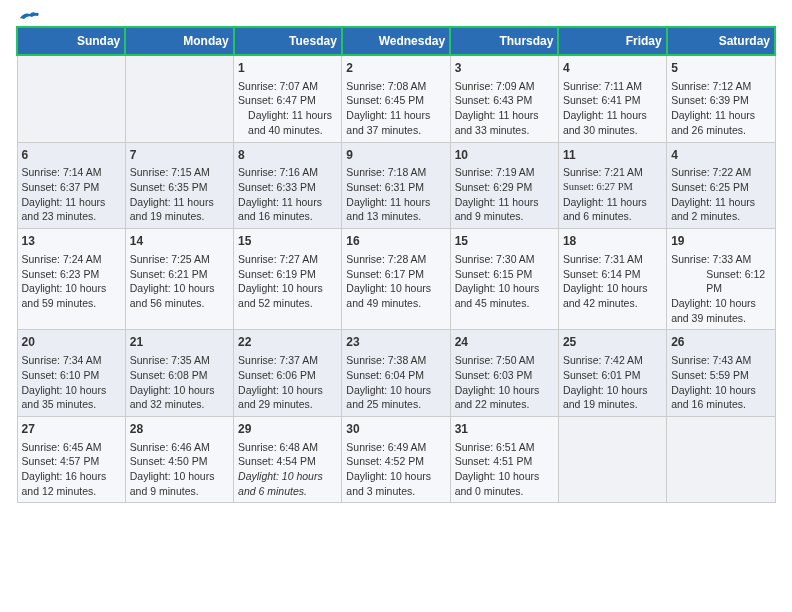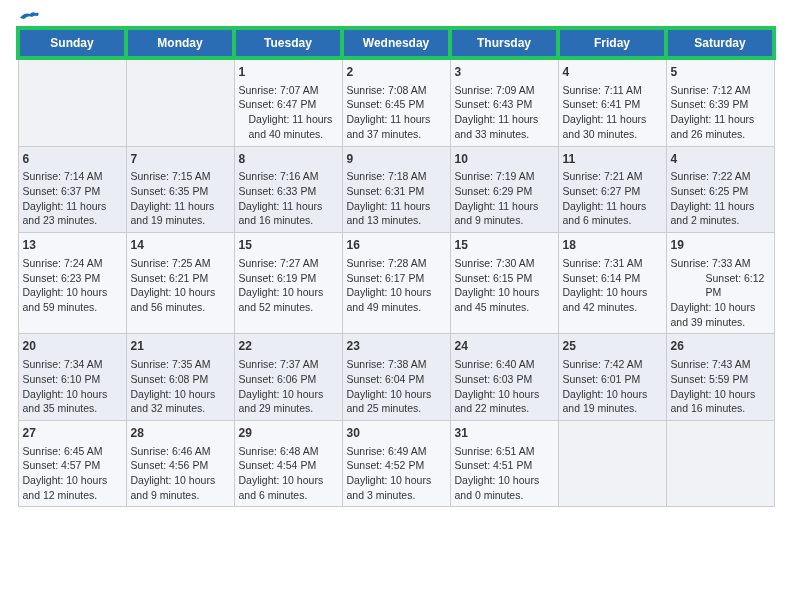--- a/index.html
+++ b/index.html
@@ -36,24 +36,24 @@
     }
     table {
       width: 100%;
       border-collapse: collapse;
       font-size: 11px;
     }
     thead tr th {
       background: #2a6db5;
       color: #fff;
       padding: 6px 4px;
-      text-align: center;
+      text-align: right;
       font-size: 12px;
       font-weight: bold;
-      border: 4px solid #22c55e;
+      border: 2px solid #22c55e;
     }
     tbody tr td {
       border: 1px solid #ccc;
       vertical-align: top;
       padding: 4px;
       height: 80px;
       width: calc(100% / 7);
       color: #333;
       font-size: 10.5px;
       line-height: 1.4;
@@ -168,21 +168,21 @@
         </td>
         <td>
           <span class="day-num">10</span>
           <span style="display: block;">Sunrise: 7:19 AM</span>
           <span style="display: block;">Sunset: 6:29 PM</span>
           <span style="display: block;">Daylight: 11 hours and 9 minutes.</span>
         </td>
         <td>
           <span class="day-num">11</span>
           <span style="display: block;">Sunrise: 7:21 AM</span>
-          <span style="display: block;">Sunset: 6:27 PM</span>
+          <span style="display: block; font-family: Liberation Serif, serif;">Sunset: 6:27 PM</span>
           <span style="display: block;">Daylight: 11 hours and 6 minutes.</span>
         </td>
         <td>
           <span class="day-num">4</span>
           <span style="display: block;">Sunrise: 7:22 AM</span>
           <span style="display: block;">Sunset: 6:25 PM</span>
           <span style="display: block;">Daylight: 11 hours and 2 minutes.</span>
         </td>
       </tr>
       <tr>
@@ -249,21 +249,21 @@
           <span style="display: block;">Daylight: 10 hours and 29 minutes.</span>
         </td>
         <td>
           <span class="day-num">23</span>
           <span style="display: block;">Sunrise: 7:38 AM</span>
           <span style="display: block;">Sunset: 6:04 PM</span>
           <span style="display: block;">Daylight: 10 hours and 25 minutes.</span>
         </td>
         <td>
           <span class="day-num">24</span>
-          <span style="display: block;">Sunrise: 6:40 AM</span>
+          <span style="display: block;">Sunrise: 7:50 AM</span>
           <span style="display: block;">Sunset: 6:03 PM</span>
           <span style="display: block;">Daylight: 10 hours and 22 minutes.</span>
         </td>
         <td>
           <span class="day-num">25</span>
           <span style="display: block;">Sunrise: 7:42 AM</span>
           <span style="display: block;">Sunset: 6:01 PM</span>
           <span style="display: block;">Daylight: 10 hours and 19 minutes.</span>
         </td>
         <td>
@@ -271,33 +271,33 @@
           <span style="display: block;">Sunrise: 7:43 AM</span>
           <span style="display: block;">Sunset: 5:59 PM</span>
           <span style="display: block;">Daylight: 10 hours and 16 minutes.</span>
         </td>
       </tr>
       <tr>
         <td>
           <span class="day-num">27</span>
           <span style="display: block;">Sunrise: 6:45 AM</span>
           <span style="display: block;">Sunset: 4:57 PM</span>
-          <span style="display: block;">Daylight: 10 hours and 12 minutes.</span>
+          <span style="display: block;">Daylight: 16 hours and 12 minutes.</span>
         </td>
         <td>
           <span class="day-num">28</span>
           <span style="display: block;">Sunrise: 6:46 AM</span>
-          <span style="display: block;">Sunset: 4:56 PM</span>
+          <span style="display: block;">Sunset: 4:50 PM</span>
           <span style="display: block;">Daylight: 10 hours and 9 minutes.</span>
         </td>
         <td>
           <span class="day-num">29</span>
           <span style="display: block;">Sunrise: 6:48 AM</span>
           <span style="display: block;">Sunset: 4:54 PM</span>
-          <span style="display: block;">Daylight: 10 hours and 6 minutes.</span>
+          <span style="display: block; font-style: italic;">Daylight: 10 hours and 6 minutes.</span>
         </td>
         <td>
           <span class="day-num">30</span>
           <span style="display: block;">Sunrise: 6:49 AM</span>
           <span style="display: block;">Sunset: 4:52 PM</span>
           <span style="display: block;">Daylight: 10 hours and 3 minutes.</span>
         </td>
         <td>
           <span class="day-num">31</span>
           <span style="display: block;">Sunrise: 6:51 AM</span>

